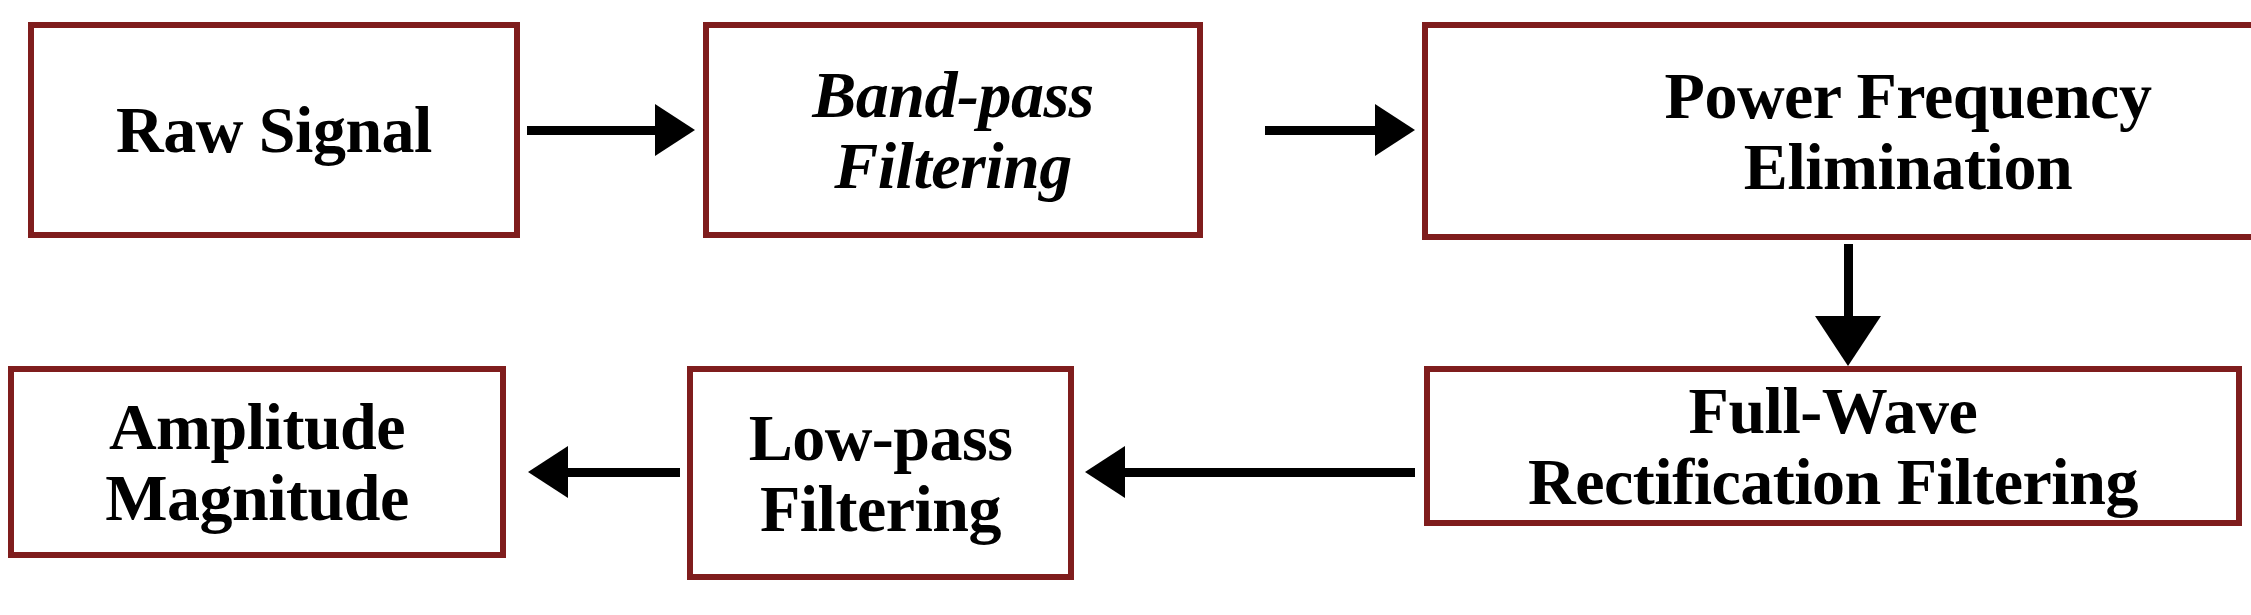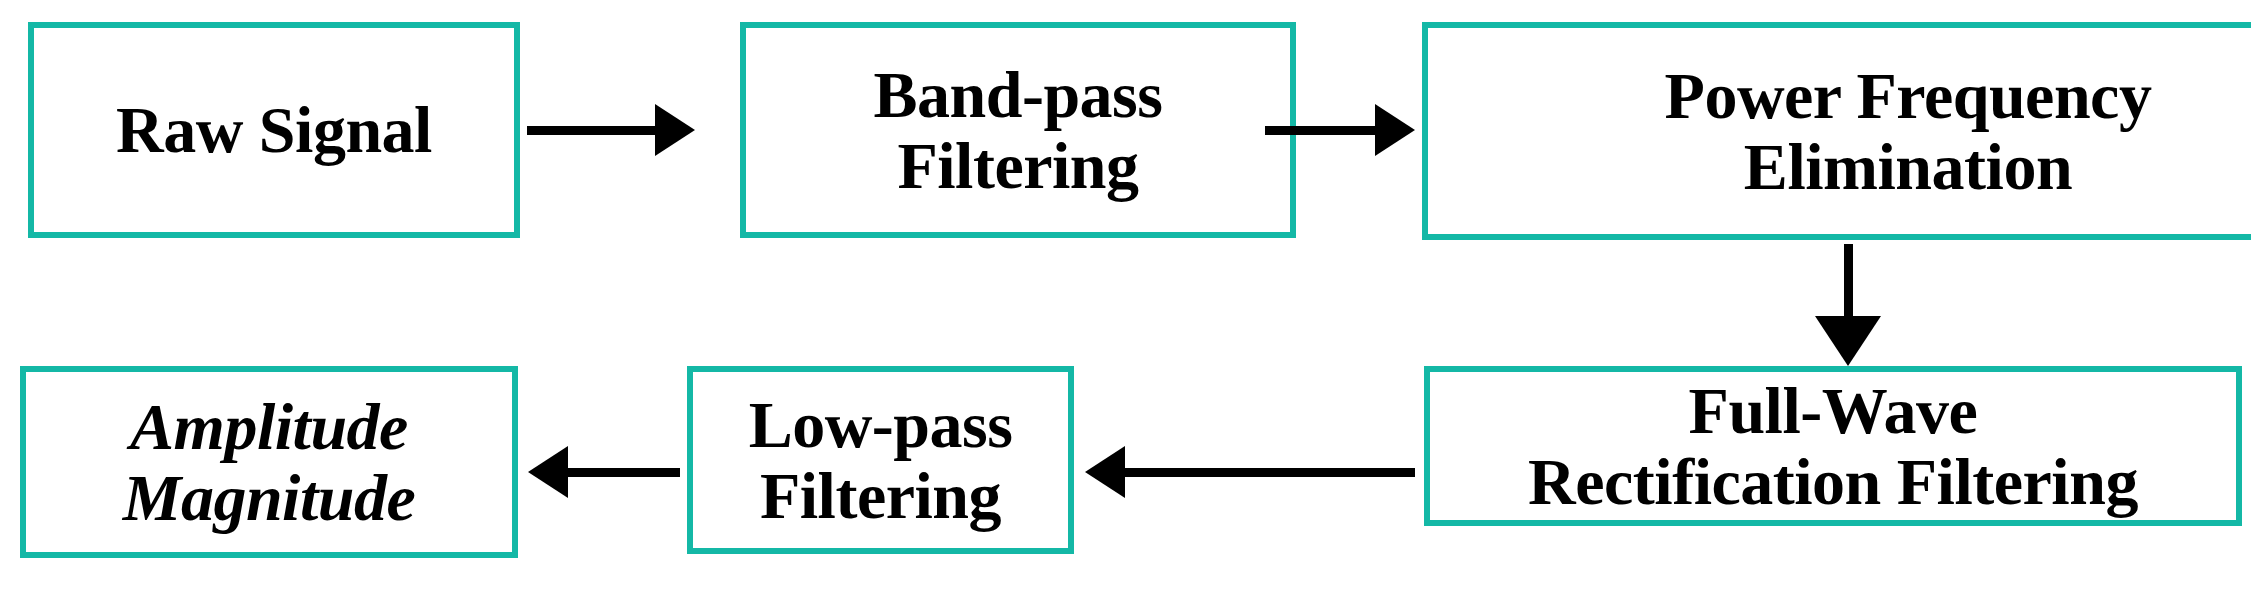--- a/index.html
+++ b/index.html
@@ -15,42 +15,42 @@
     position: relative;
     width: 2251px;
     height: 615px;
     background: #ffffff;
     overflow: hidden;
   }
   .node {
     position: absolute;
     box-sizing: border-box;
     background: #ffffff;
-    border: 6px solid #14b8a6;
+    border: 6px solid #7f1d1d;
     display: flex;
     align-items: center;
     justify-content: center;
     text-align: center;
   }
   .node-label {
     font-family: "Liberation Serif", "DejaVu Serif", serif;
     font-weight: bold;
     color: #000000;
     line-height: 1.08;
     letter-spacing: -0.5px;
     white-space: pre-line;
     padding: 0 6px;
   }
   
   #node-raw-signal      { left: 28px;   top: 22px;  width: 492px; height: 216px; }
-  #node-band-pass       { left: 740px;  top: 22px;  width: 556px; height: 216px; }
+  #node-band-pass       { left: 703px;  top: 22px;  width: 500px; height: 216px; font-style: italic; }
   #node-power-frequency { left: 1422px; top: 22px;  width: 972px; height: 218px; }
   #node-full-wave       { left: 1424px; top: 366px; width: 818px; height: 160px; }
-  #node-low-pass        { left: 687px;  top: 366px; width: 387px; height: 188px; }
-  #node-amplitude       { left: 20px;   top: 366px; width: 498px; height: 192px; font-style: italic; }
+  #node-low-pass        { left: 687px;  top: 366px; width: 387px; height: 214px; }
+  #node-amplitude       { left: 8px;   top: 366px; width: 498px; height: 192px; }
 
   #node-raw-signal      .node-label { font-size: 66px; }
   #node-band-pass       .node-label { font-size: 66px; }
   #node-power-frequency .node-label { font-size: 66px; }
   #node-full-wave       .node-label { font-size: 66px; }
   #node-low-pass        .node-label { font-size: 66px; }
   #node-amplitude       .node-label { font-size: 66px; }
 
   
   .arrow {

